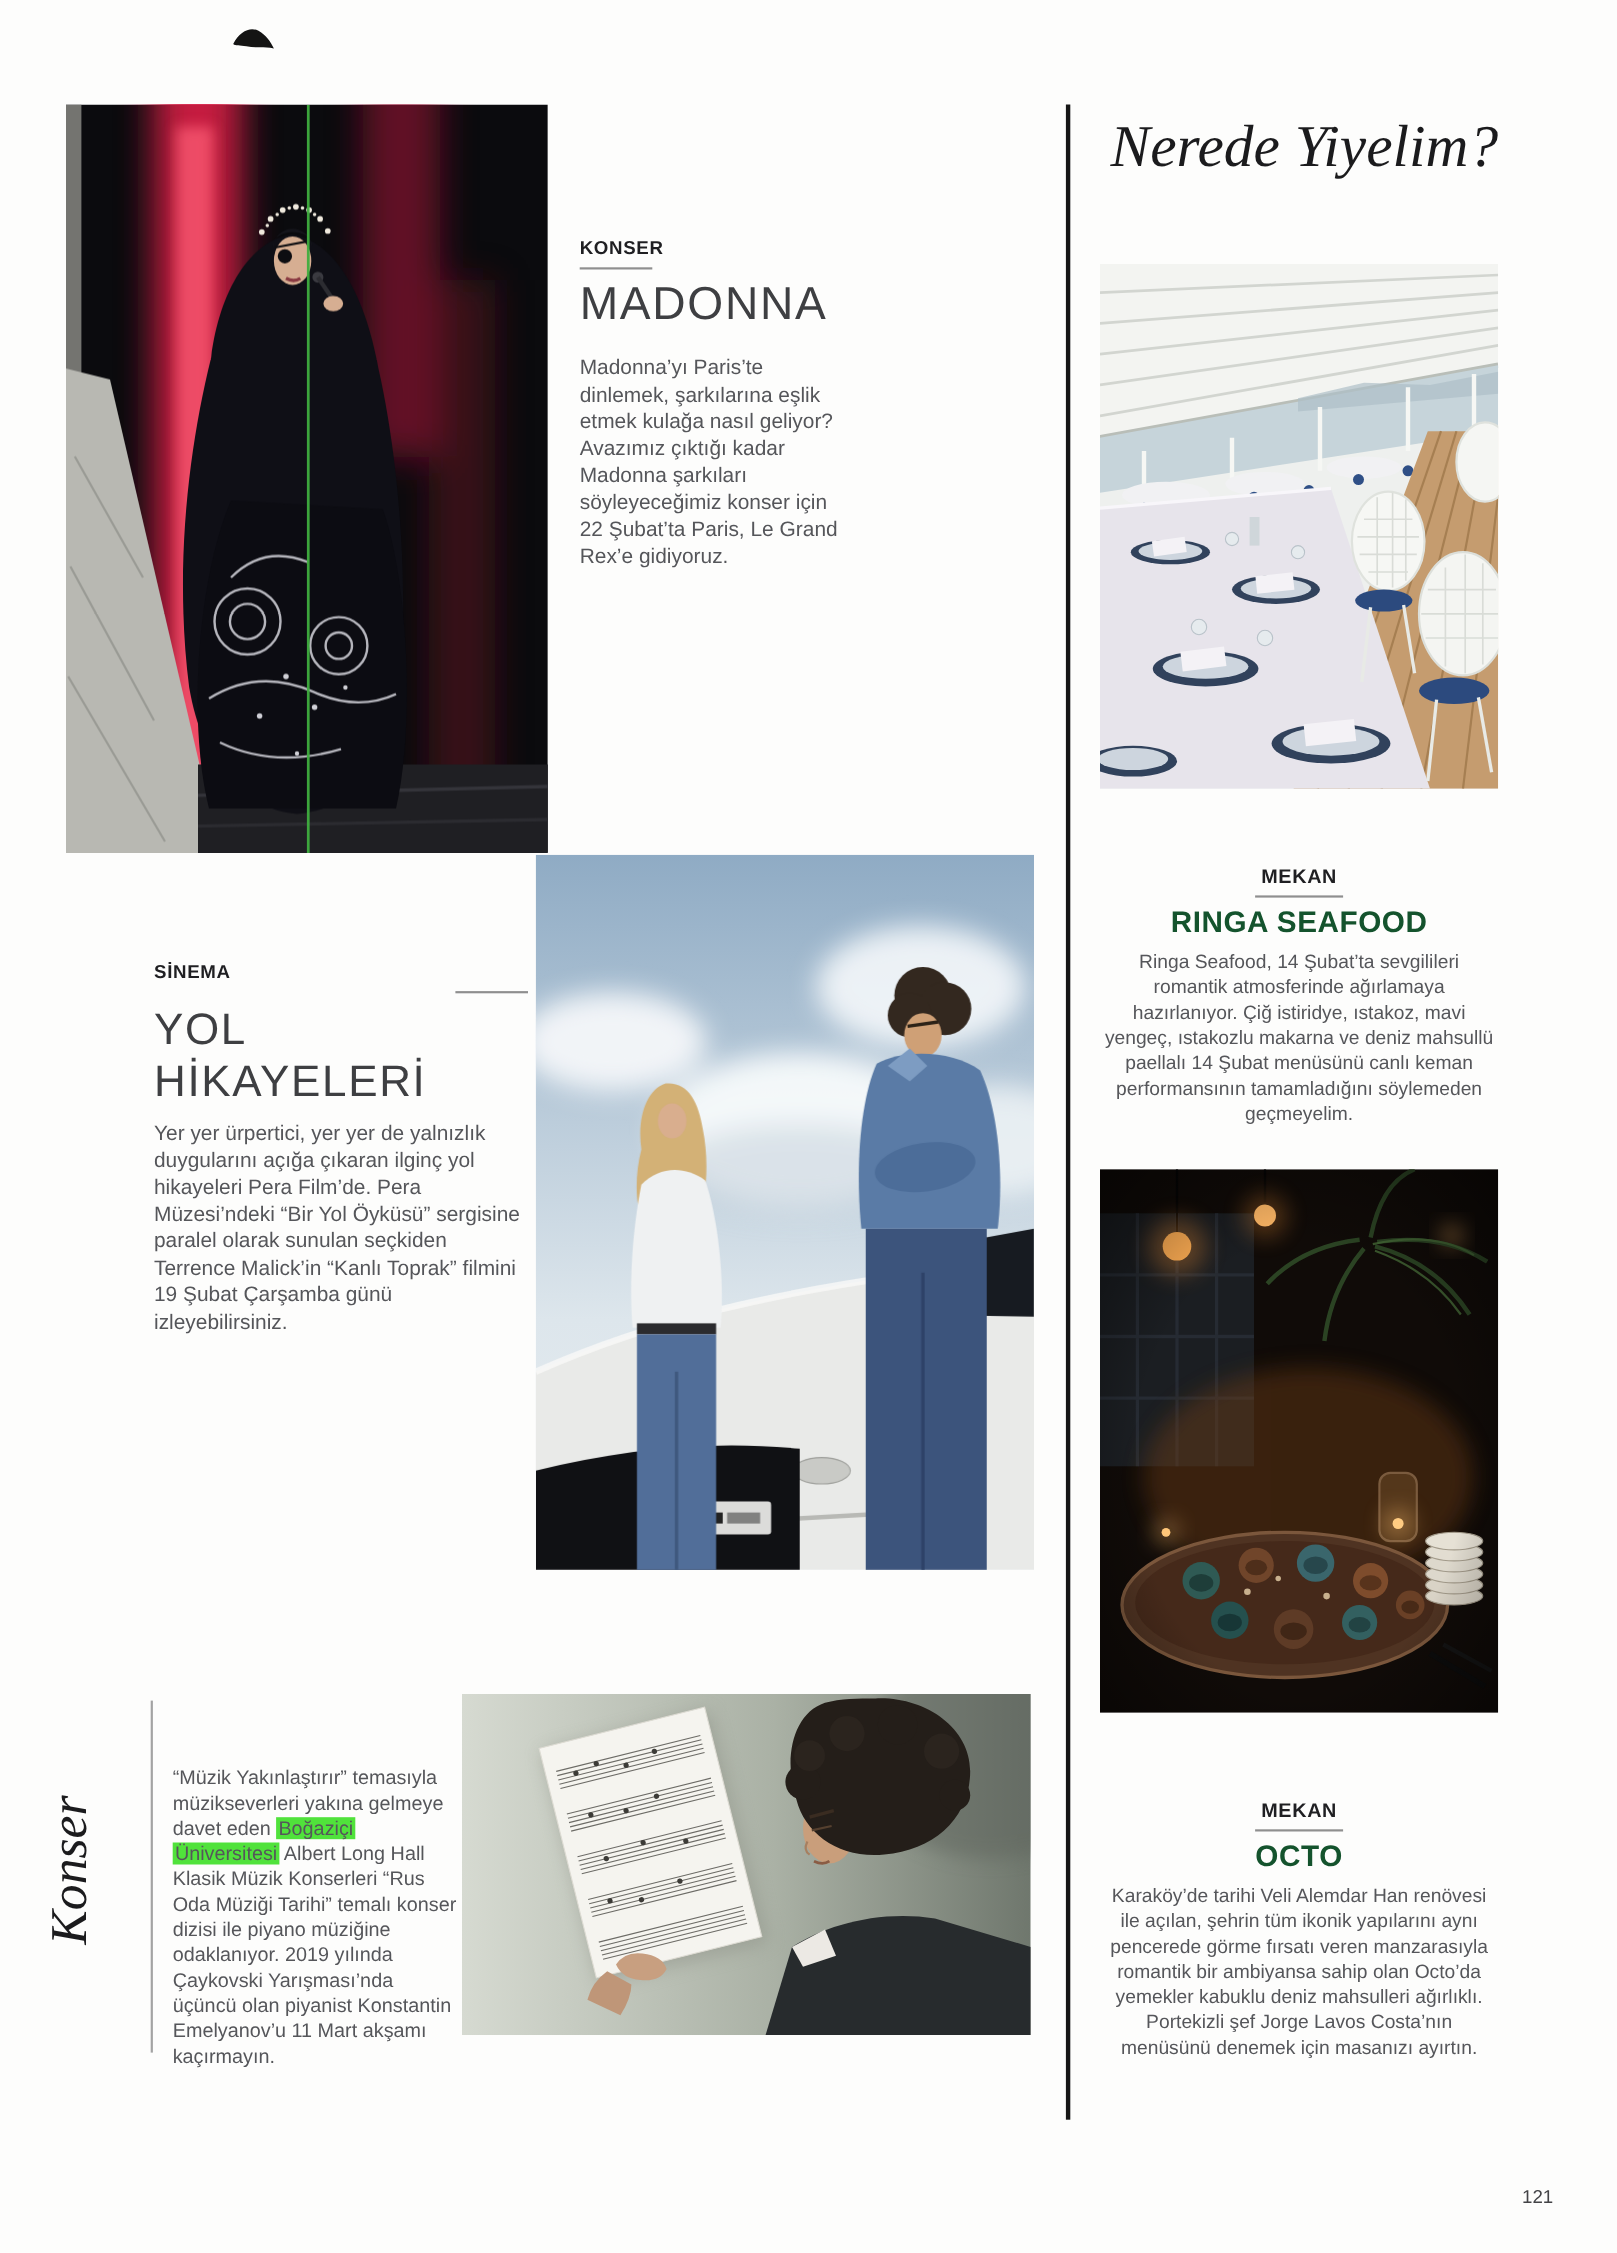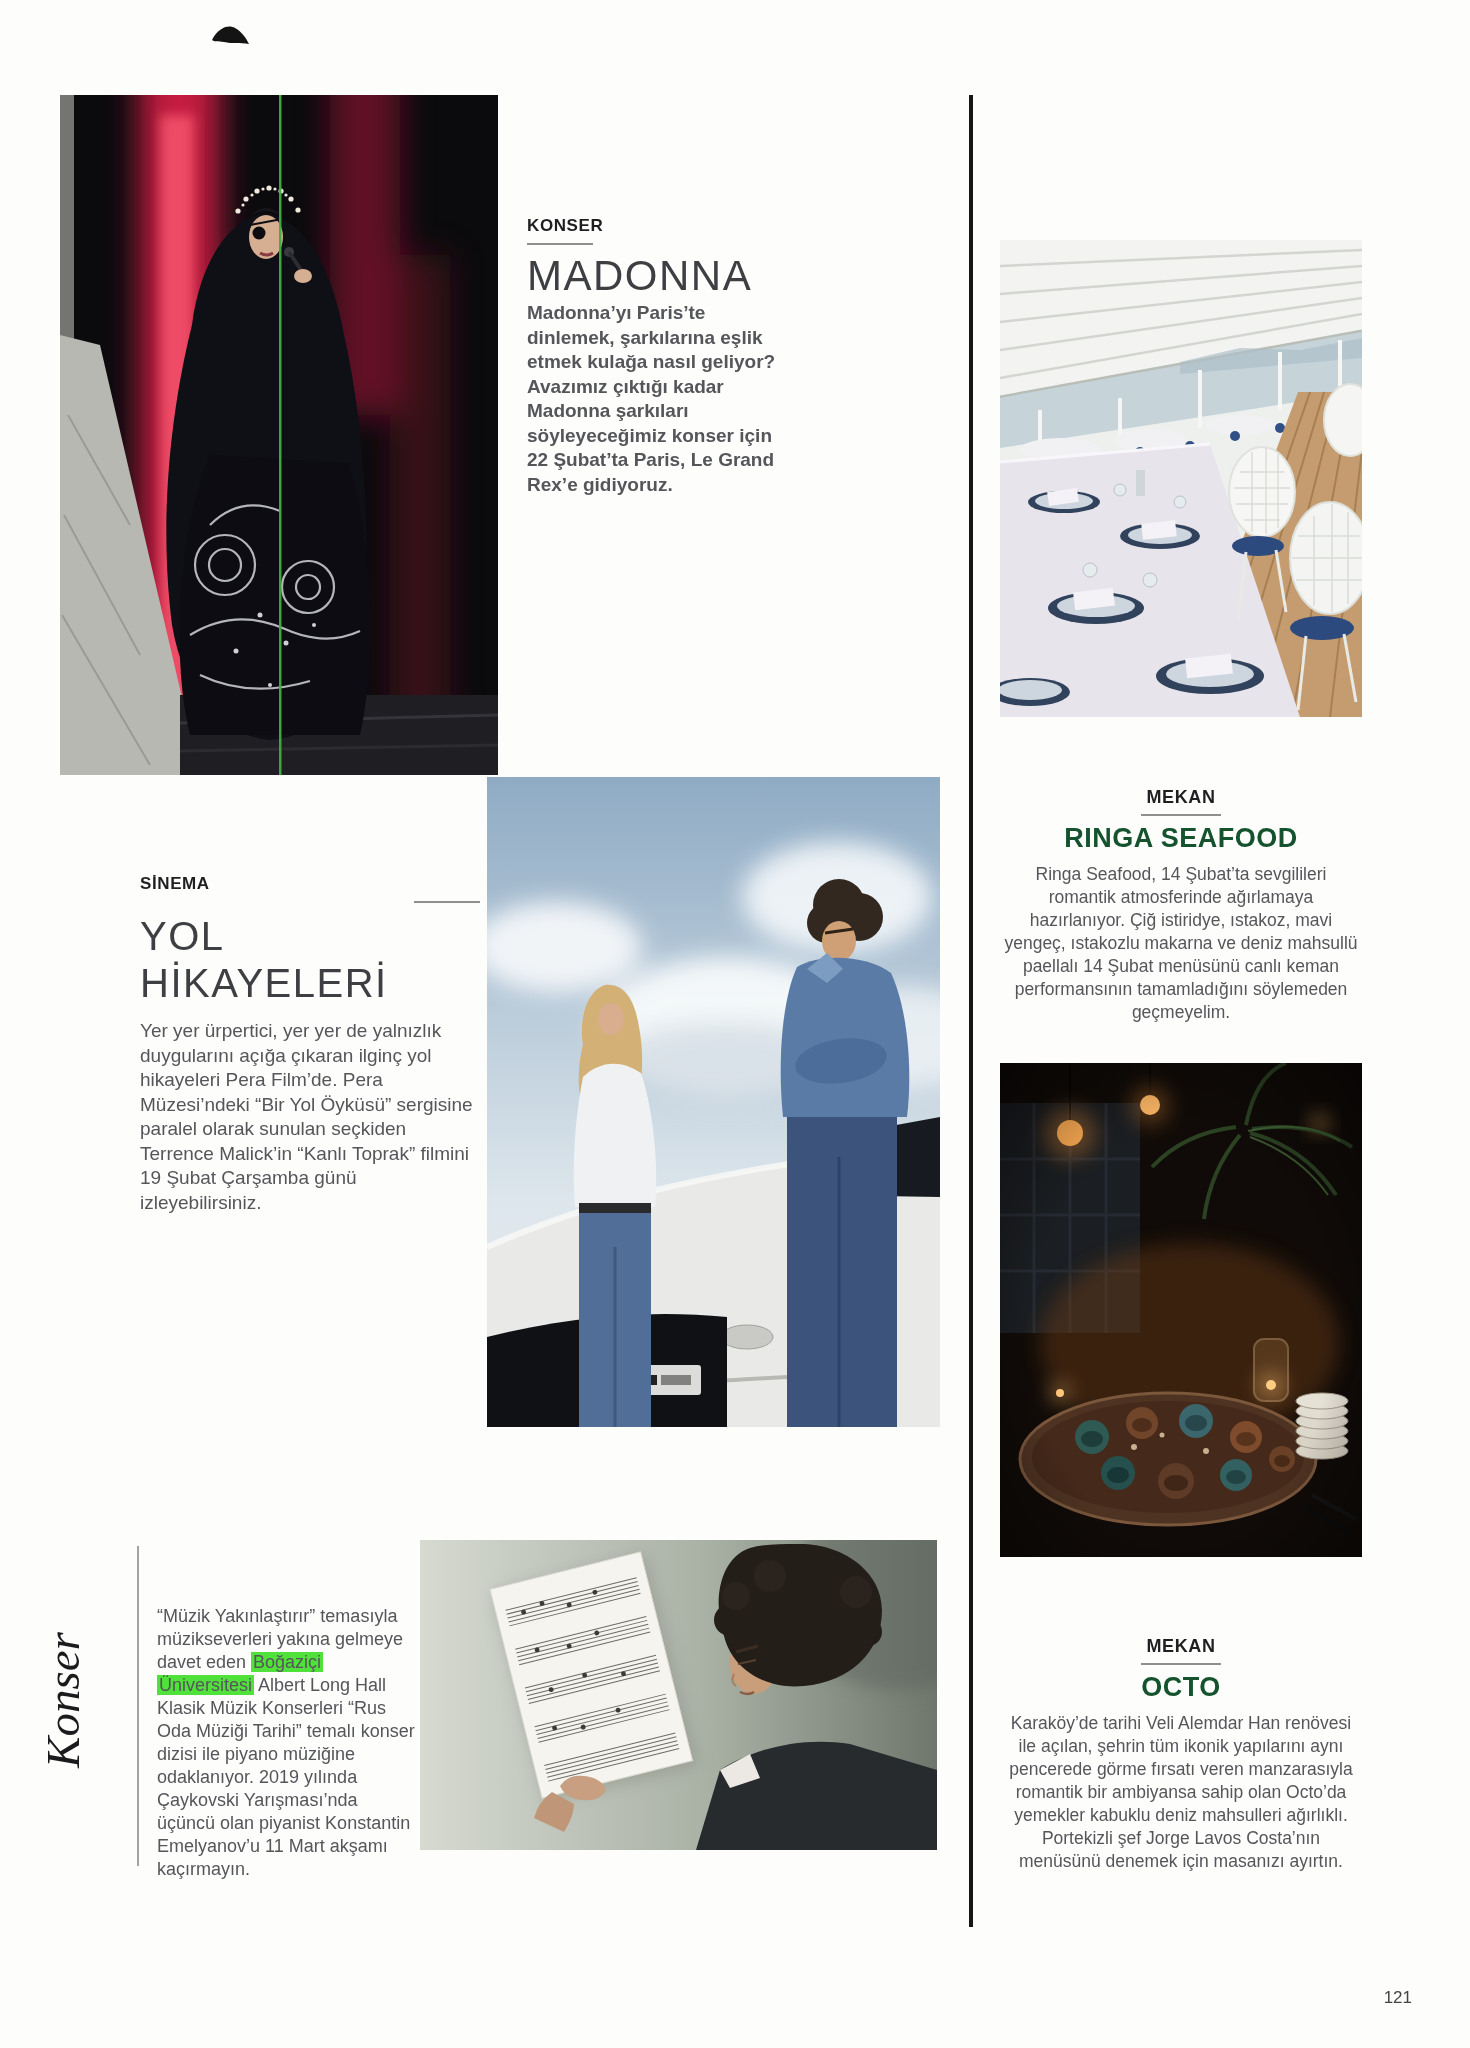--- a/index.html
+++ b/index.html
@@ -117,25 +117,26 @@
       <circle cx="254" cy="530" r="2"></circle>
         <circle cx="210" cy="590" r="2"></circle>
     </g>
     <rect x="219" y="0" width="2.5" height="680" fill="#3fae3f" opacity="0.95"></rect>
   </svg>
 
   <div class="abs konser-block">
     <div class="kicker">KONSER</div>
     <div class="kicker-rule"></div>
     <div class="light-title konser-title">MADONNA</div>
-    <p class="body-text konser-body" style="margin:2px 0 0 0;font-weight:bold;">Madonna’yı Paris’te dinlemek, şarkılarına eşlik etmek kulağa nasıl geliyor? Avazımız çıktığı kadar Madonna şarkıları söyleyeceğimiz konser için 22 Şubat’ta Paris, Le Grand Rex’e gidiyoruz.</p>
+    <p class="body-text konser-body" style="margin:24px 0 0 0;">Madonna’yı Paris’te dinlemek, şarkılarına eşlik etmek kulağa nasıl geliyor? Avazımız çıktığı kadar Madonna şarkıları söyleyeceğimiz konser için 22 Şubat’ta Paris, Le Grand Rex’e gidiyoruz.</p>
   </div>
 
   <div class="abs divider"></div>
 
+  <div class="abs right-col-header serif-italic">Nerede Yiyelim?</div>
 
   <svg class="abs photo" style="left:1000px;top:240px;" width="362" height="477" viewBox="0 0 362 477">
     <rect width="362" height="477" fill="#eef0ee"></rect>
     <polygon points="0,0 362,0 362,92 0,158" fill="#f3f4f1"></polygon>
     <g stroke="#d2d5d0" stroke-width="2.5">
       <line x1="0" y1="26" x2="362" y2="10"></line>
         <line x1="0" y1="54" x2="362" y2="26"></line>
       <line x1="0" y1="82" x2="362" y2="42"></line>
         <line x1="0" y1="110" x2="362" y2="58"></line>
       <line x1="0" y1="138" x2="362" y2="74"></line>

